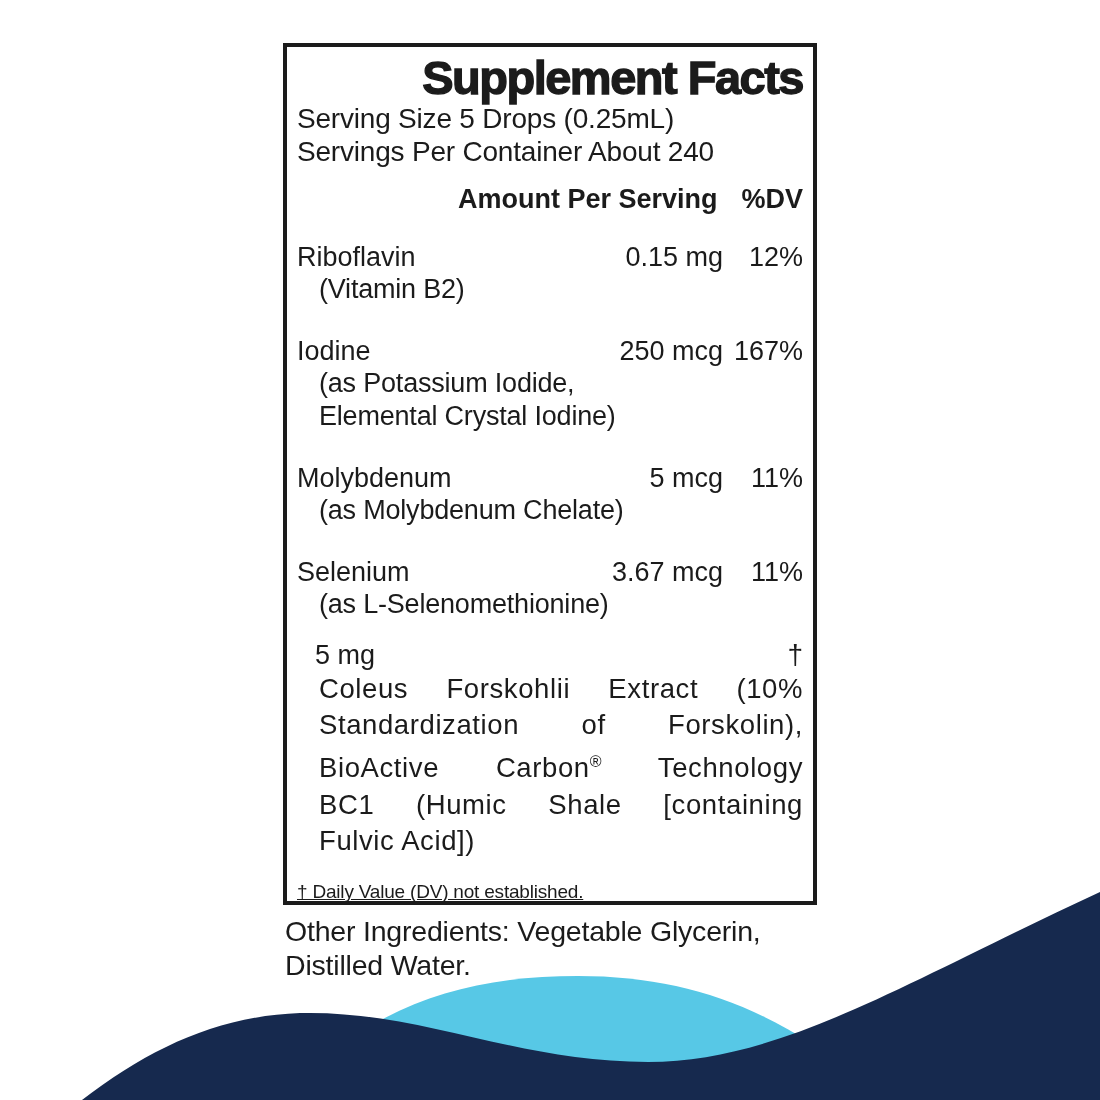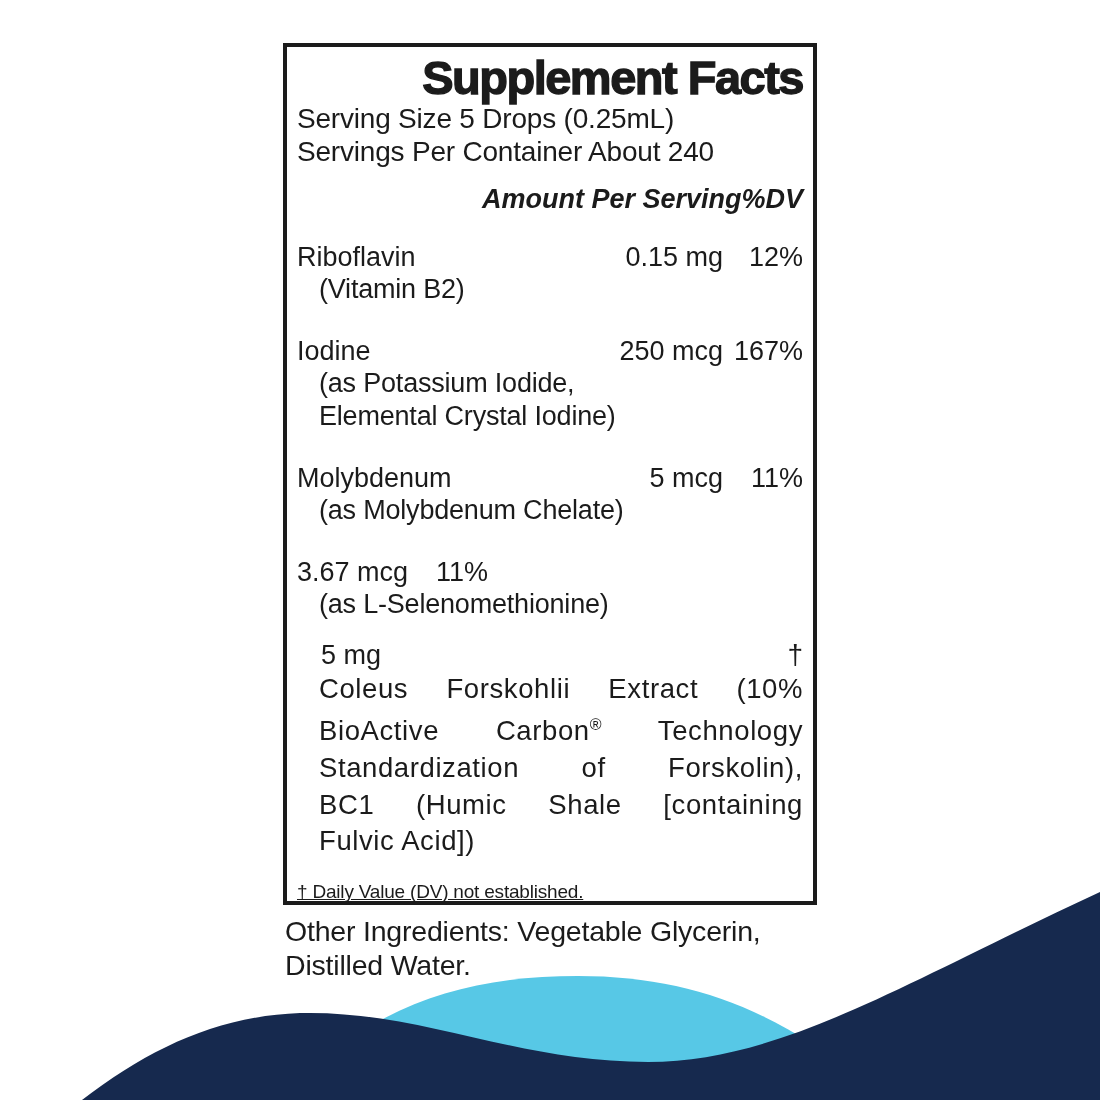--- a/index.html
+++ b/index.html
@@ -18,33 +18,33 @@
   .title{
     font-size:47px;font-weight:700;letter-spacing:-1.5px;line-height:1.02;
     margin-top:7px;-webkit-text-stroke:1.3px currentColor;white-space:nowrap;text-align:right;
   }
   .serving-line{font-size:28px;line-height:33px;letter-spacing:-0.2px;}
   .bar10{height:10px;background:#1b1b1b;margin-top:9px;}
   .bar8{height:8px;background:#1b1b1b;}
   .rule4{height:4px;background:#1b1b1b;}
   .rule2{height:2px;background:#2a2a2a;}
   .header-row{
-    display:flex;justify-content:flex-end;align-items:baseline;gap:0;
-    font-size:27px;font-weight:700;padding:7px 0 8px;font-style:italic;
+    display:flex;justify-content:flex-end;align-items:baseline;gap:24px;
+    font-size:27px;font-weight:700;padding:7px 0 8px;
   }
   .row{padding:7px 0 11px;}
   .row-main{display:flex;align-items:baseline;font-size:27px;line-height:31px;margin-top:12px;}
   .nutrient-name{flex:1;}
   .amount{text-align:right;white-space:nowrap;}
   .dv-col{width:80px;text-align:right;white-space:nowrap;}
   .row-sub{font-size:27px;line-height:33px;padding-left:22px;letter-spacing:-0.2px;}
   .blend{padding-top:7px;}
   .blend-main{display:flex;align-items:baseline;font-size:27px;line-height:32px;}
   .blend-name{font-weight:700;letter-spacing:-0.3px;}
-  .blend-amt{margin-left:24px;}
+  .blend-amt{margin-left:18px;}
   .blend-dagger{flex:1;text-align:right;font-size:28px;}
   .blend-sub{
     font-size:27.5px;line-height:36.5px;padding-left:22px;
     letter-spacing:0.6px;
   }
   .just{text-align:justify;text-align-last:justify;}
   .blend-sub sup{font-size:16px;letter-spacing:0;}
   .blend{padding-bottom:8px;}
   .footnote{font-size:19px;line-height:32px;padding:8px 0 6px;letter-spacing:-0.2px;text-decoration:underline;}
   .flex-fill{flex:1;}
@@ -101,36 +101,37 @@
       <span class="nutrient-name">Molybdenum</span>
       <span class="amount">5 mcg</span>
       <span class="dv-col">11%</span>
     </div>
     <div class="row-sub">(as Molybdenum Chelate)</div>
   </div>
   <div class="rule2"></div>
 
   <div class="row">
     <div class="row-main">
+      <span class="nutrient-name">Selenium</span>
       <span class="amount">3.67 mcg</span>
       <span class="dv-col">11%</span>
     </div>
     <div class="row-sub">(as L-Selenomethionine)</div>
   </div>
 
   <div class="bar8"></div>
 
   <div class="blend">
     <div class="blend-main">
       <span class="blend-amt">5 mg</span>
       <span class="blend-dagger">†</span>
     </div>
     <div class="blend-sub just"><span>Coleus Forskohlii Extract (10%</span></div>
+    <div class="blend-sub just"><span>Standardization of Forskolin),</span></div>
     <div class="blend-sub just"><span>BioActive Carbon</span><sup>®</sup><span> Technology</span></div>
-    <div class="blend-sub just"><span>Standardization of Forskolin),</span></div>
     <div class="blend-sub just"><span>BC1 (Humic Shale [containing</span></div>
     <div class="blend-sub"><span>Fulvic Acid])</span></div>
   </div>
 
   <div class="bar8"></div>
 
   <div class="footnote">† Daily Value (DV) not established.</div>
 
   <div class="flex-fill"></div>
 </div>

